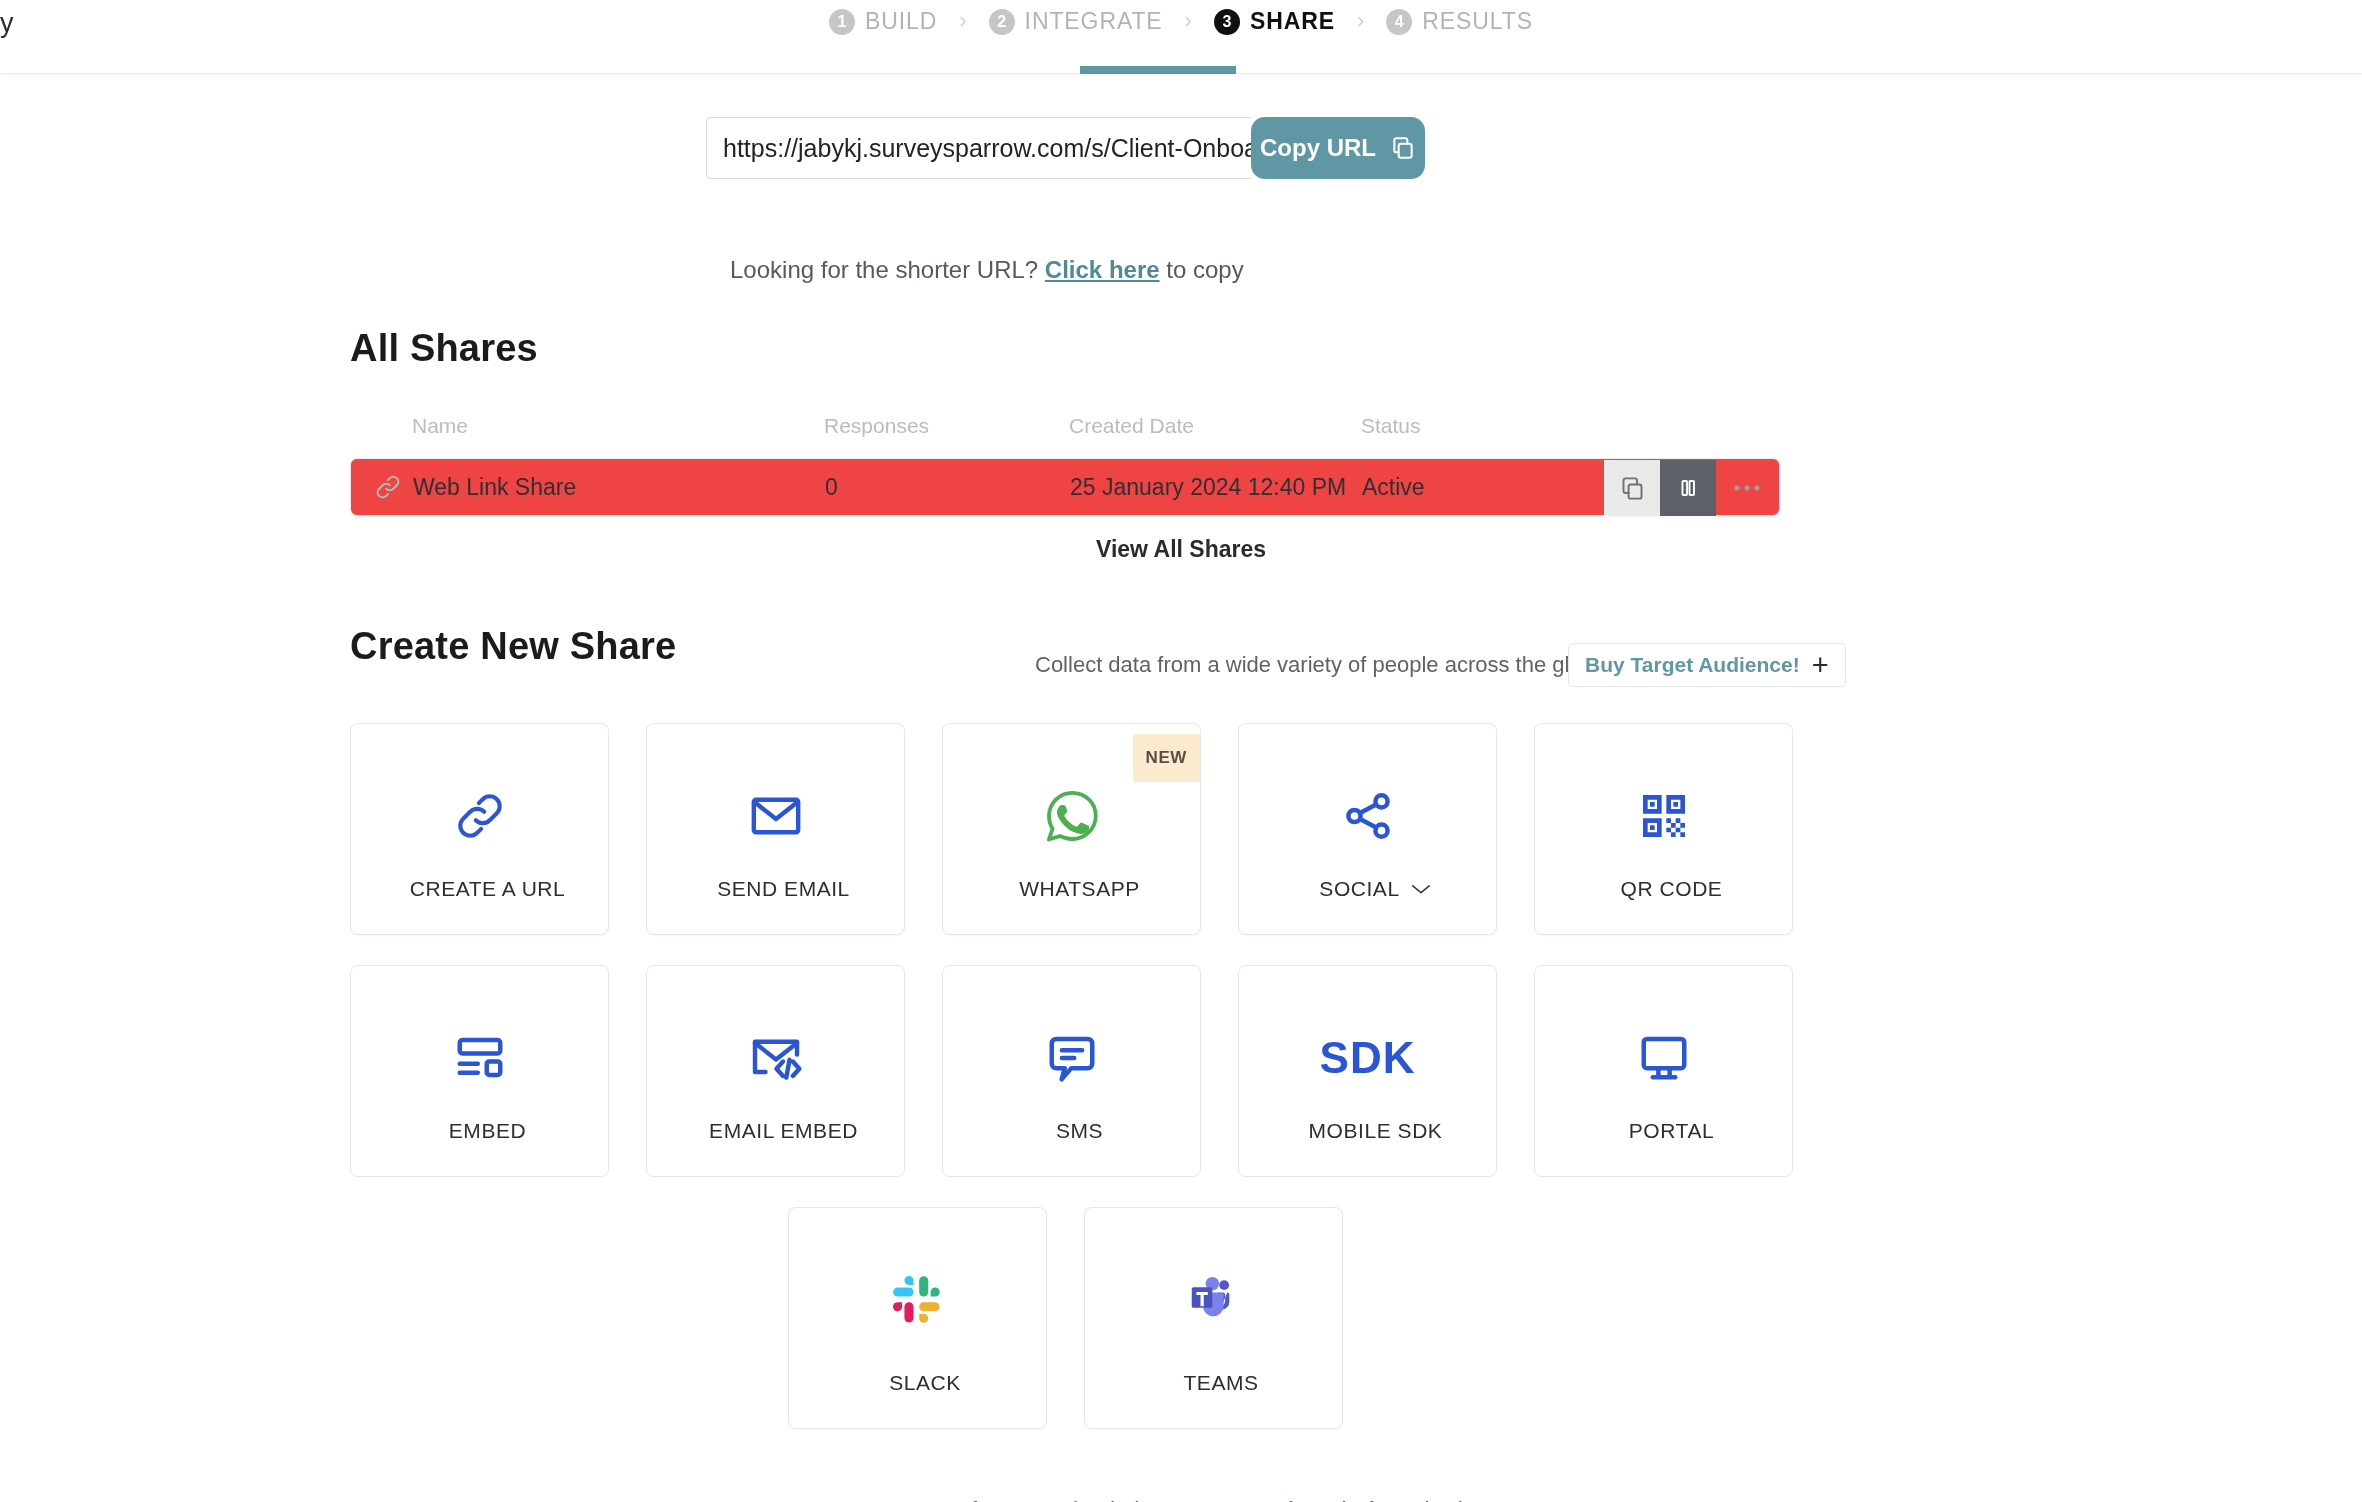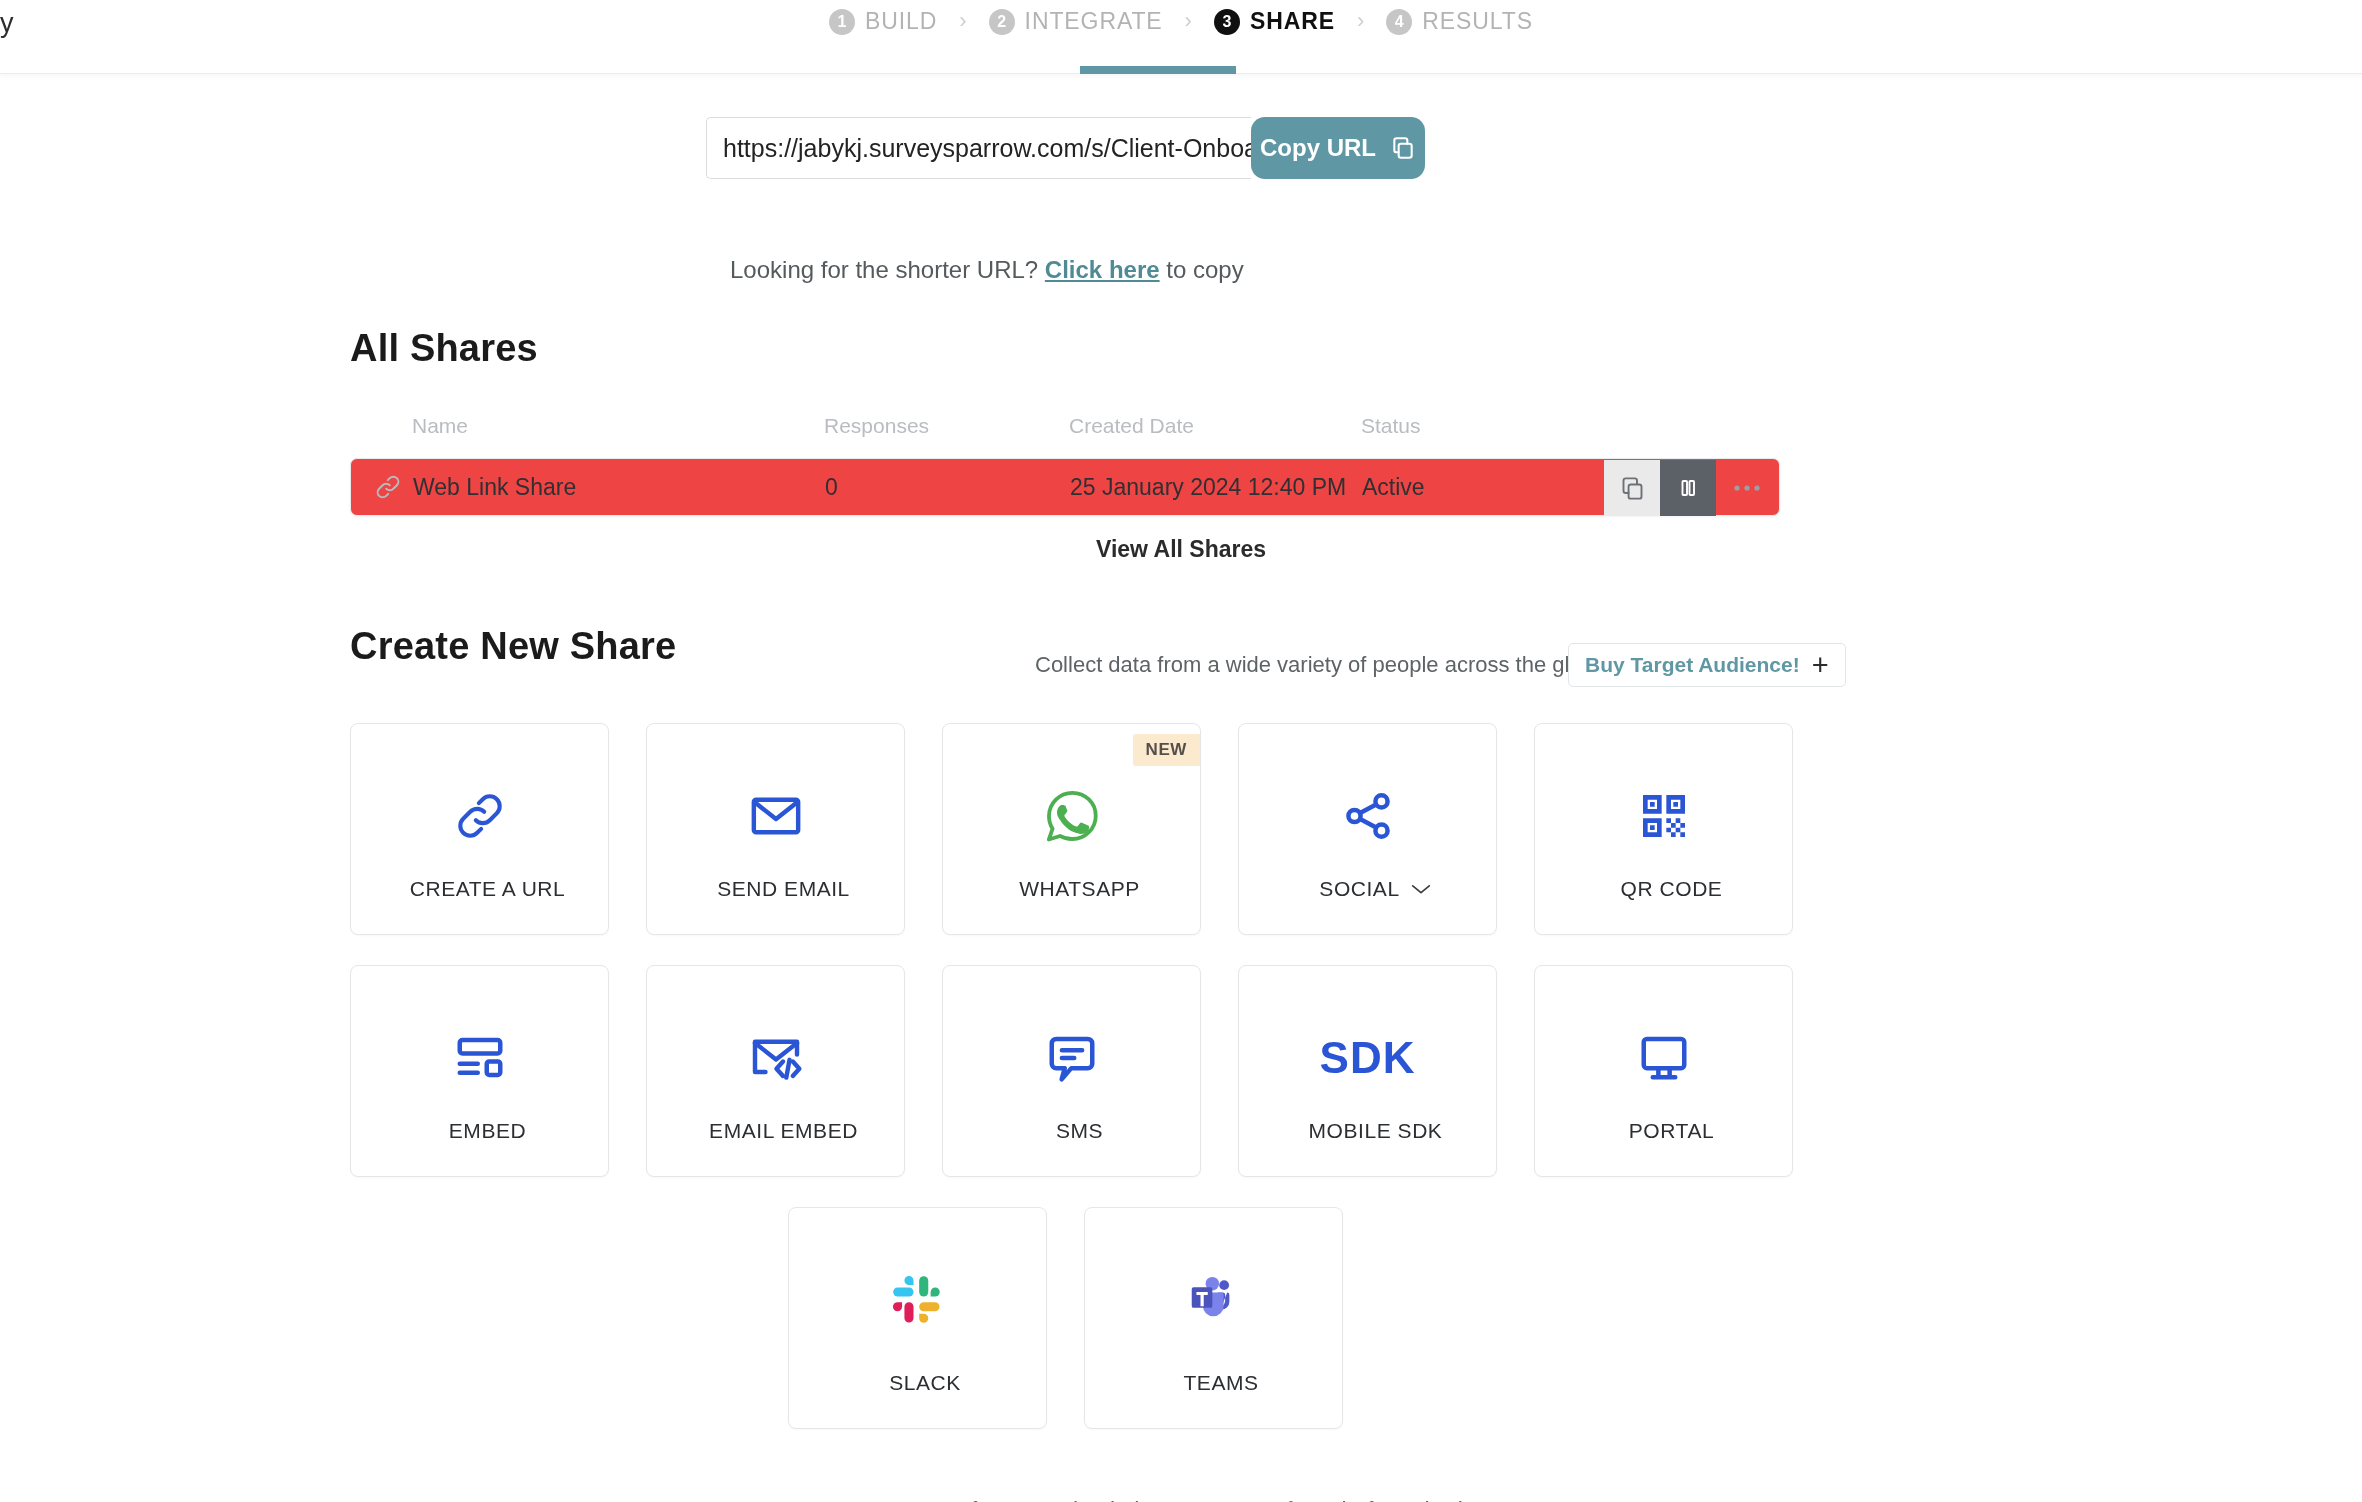--- a/index.html
+++ b/index.html
@@ -179,21 +179,21 @@
   }
   .card .cap {
     position: absolute; bottom: 33px; left: 8px; width: 100%;
     text-align: center; font-size: 21px; letter-spacing: .55px; color: #2c2e31;
     display: flex; align-items: center; justify-content: center; gap: 10px;
   }
   .badge-new {
     position: absolute; top: 10px; right: 0px;
     background: #fbeacd; color: #55504a;
     font-size: 17px; font-weight: 700; letter-spacing: .6px;
-    padding: 6px 13px; border-radius: 3px 0 0 3px;
+    padding: 14px 13px; border-radius: 3px 0 0 3px;
   }
   .card.tall { height: 222px; }
 
   
   .ps {
     position: absolute; left: 0; width: 2362px; top: 1424px;
     text-align: center; font-size: 23px; color: #5e6265;
   }
   .ps a { color: #4f8a95; text-decoration: underline; font-weight: 600; }
 

